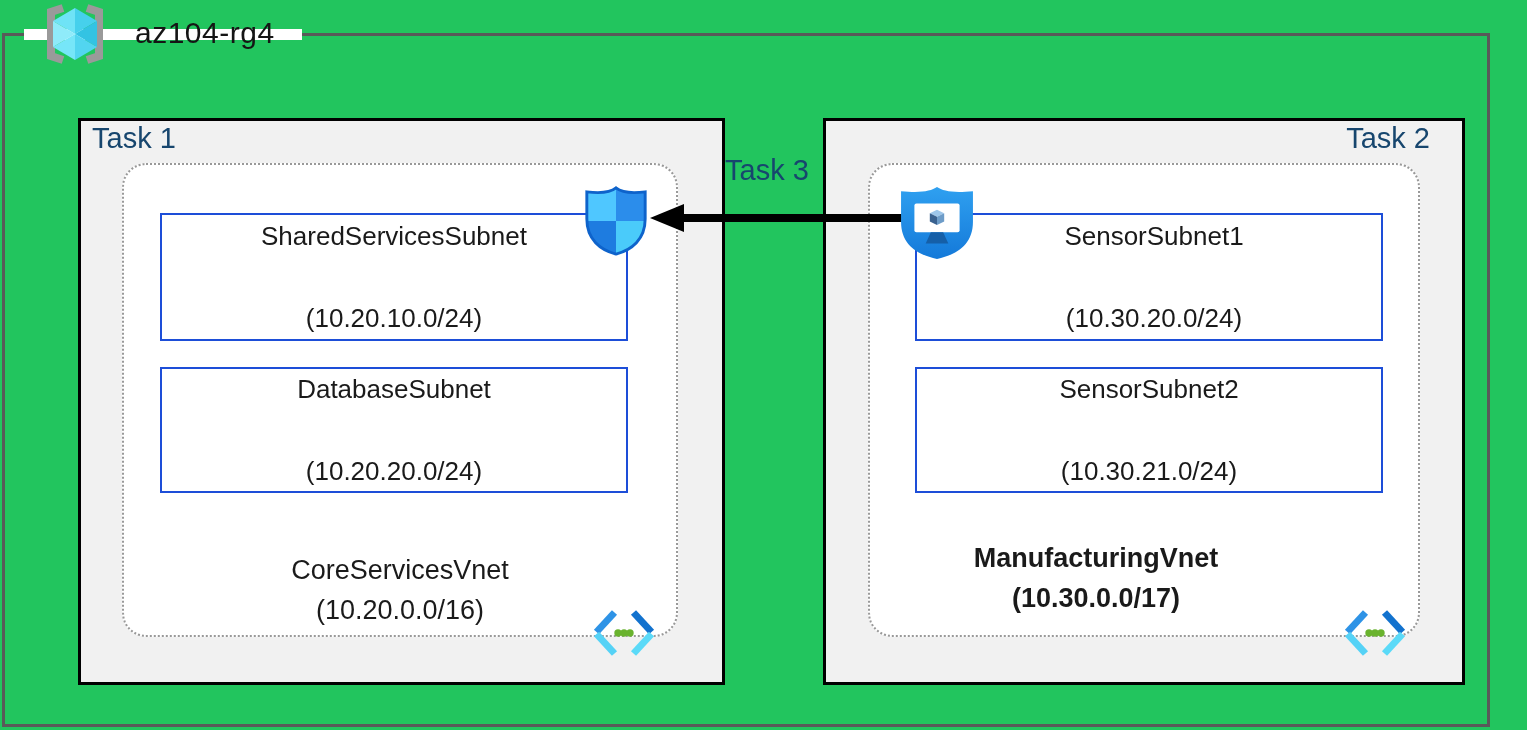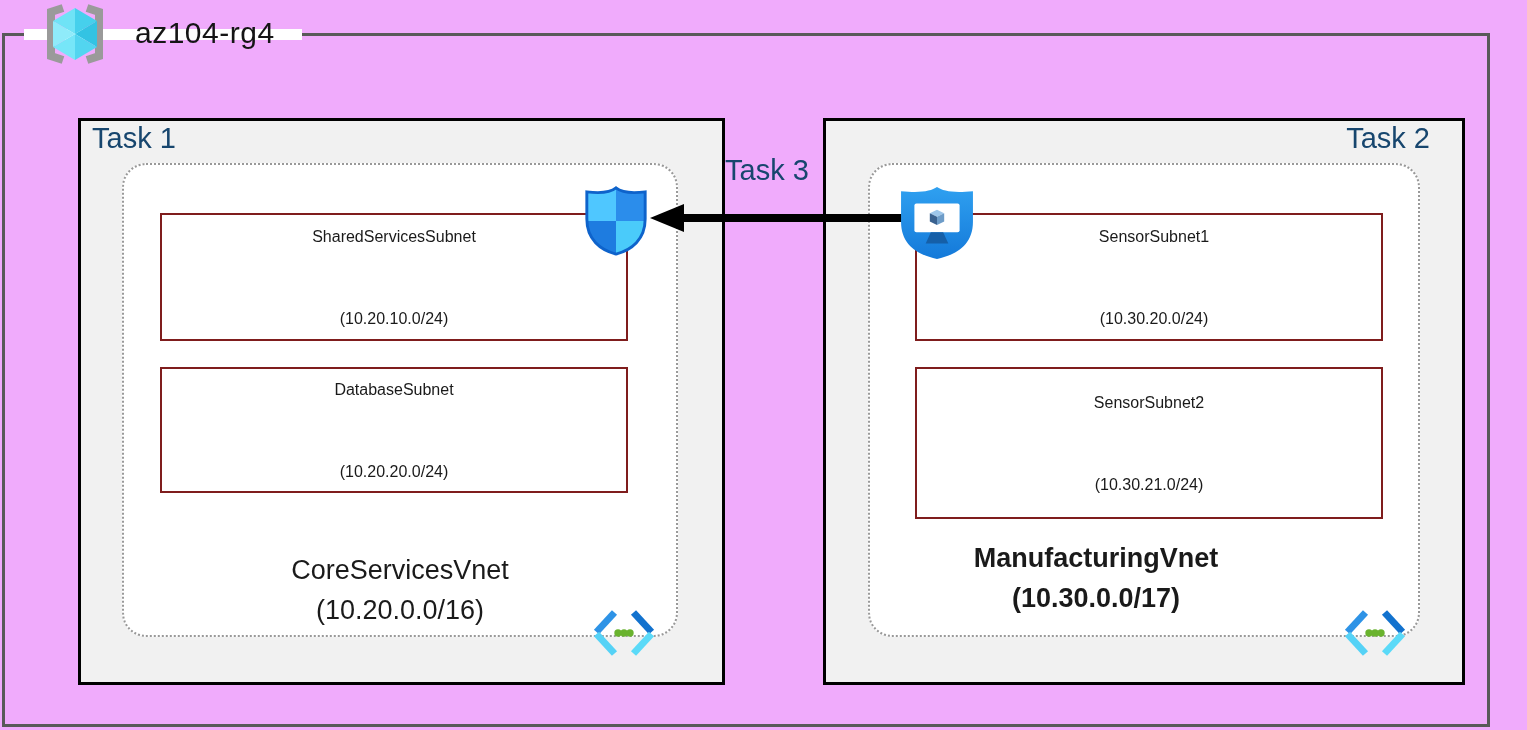--- a/index.html
+++ b/index.html
@@ -1,17 +1,17 @@
 <!DOCTYPE html>
 <html><head>
 <meta charset="utf-8">
 <style>
   html, body { margin:0; padding:0; background:#ffffff; }
   body { font-family:"Liberation Sans", sans-serif; }
-  .canvas { position:relative; width:1527px; height:730px; background:#f0abfc; overflow:hidden; }
+  .canvas { position:relative; width:1527px; height:730px; background:#22c55e; overflow:hidden; }
 
   .rg-border { position:absolute; left:2px; top:33px; width:1488px; height:694px;
                border:3px solid #595959; box-sizing:border-box; }
   .rg-border-mask { position:absolute; left:24px; top:29px; width:278px; height:11px; background:#ffffff; }
   .rg-icon { position:absolute; left:33px; top:2px; width:84px; height:64px; }
   .rg-title { position:absolute; left:135px; top:16px; font-size:30px; color:#151515; letter-spacing:0.5px; }
 
   .task-box { position:absolute; top:118px; height:567px; background:#F1F1F1;
               border:3px solid #000000; box-sizing:border-box; }
   .task-box-1 { left:78px;  width:647px; }
@@ -21,27 +21,27 @@
   .task-label-1 { left:92px;  top:122px; }
   .task-label-2 { left:1230px; top:122px; width:200px; text-align:right; }
   .task-label-3 { left:702px; top:154px; width:130px; text-align:center; z-index:7; }
 
   .vnet-box { position:absolute; top:163px; height:474px; background:#ffffff;
               border:2px dotted #999999; border-radius:24px; box-sizing:border-box; }
   .vnet-box-1 { left:122px; width:556px; }
   .vnet-box-2 { left:868px; width:552px; }
 
   .subnet-box { position:absolute; width:468px; background:#ffffff;
-                border:2px solid #7f1d1d; box-sizing:border-box;
+                border:2px solid #1d4ed8; box-sizing:border-box;
                 display:flex; flex-direction:column; justify-content:center; align-items:center;
-                font-size:16px; line-height:37px; color:#1a1a1a; text-align:center;gap:45px; }
+                font-size:26px; line-height:37px; color:#1a1a1a; text-align:center;gap:45px; }
   .subnet-1a { left:160px; top:213px; height:128px; }
   .subnet-1b { left:160px; top:367px; height:126px; }
   .subnet-2a { left:915px; top:213px; height:128px;padding-left:10px; }
-  .subnet-2b { left:915px; top:367px; height:152px; }
+  .subnet-2b { left:915px; top:367px; height:126px; }
 
   .vnet-label { position:absolute; top:538px; text-align:center;
                 font-size:27px; line-height:40px; color:#1a1a1a; }
   .vnet-label-1 { left:122px; width:556px;margin-top:12px; }
   .vnet-label-2 { left:820px; width:552px;font-weight:bold; }
 
   .vnet-icon { position:absolute; top:609px; width:64px; height:48px; z-index:4; }
   .vnet-icon-1 { left:592px; }
   .vnet-icon-2 { left:1343px; }
 

